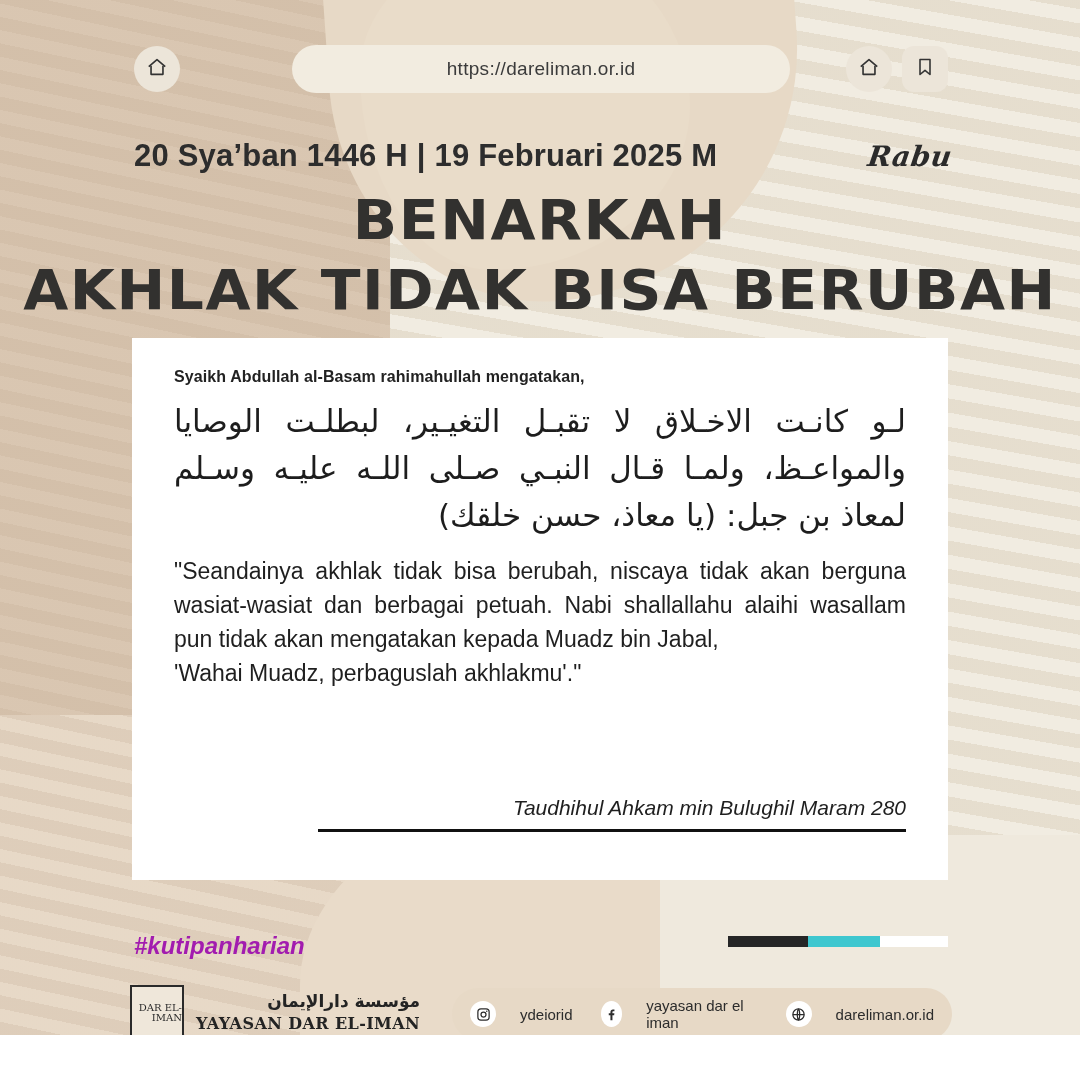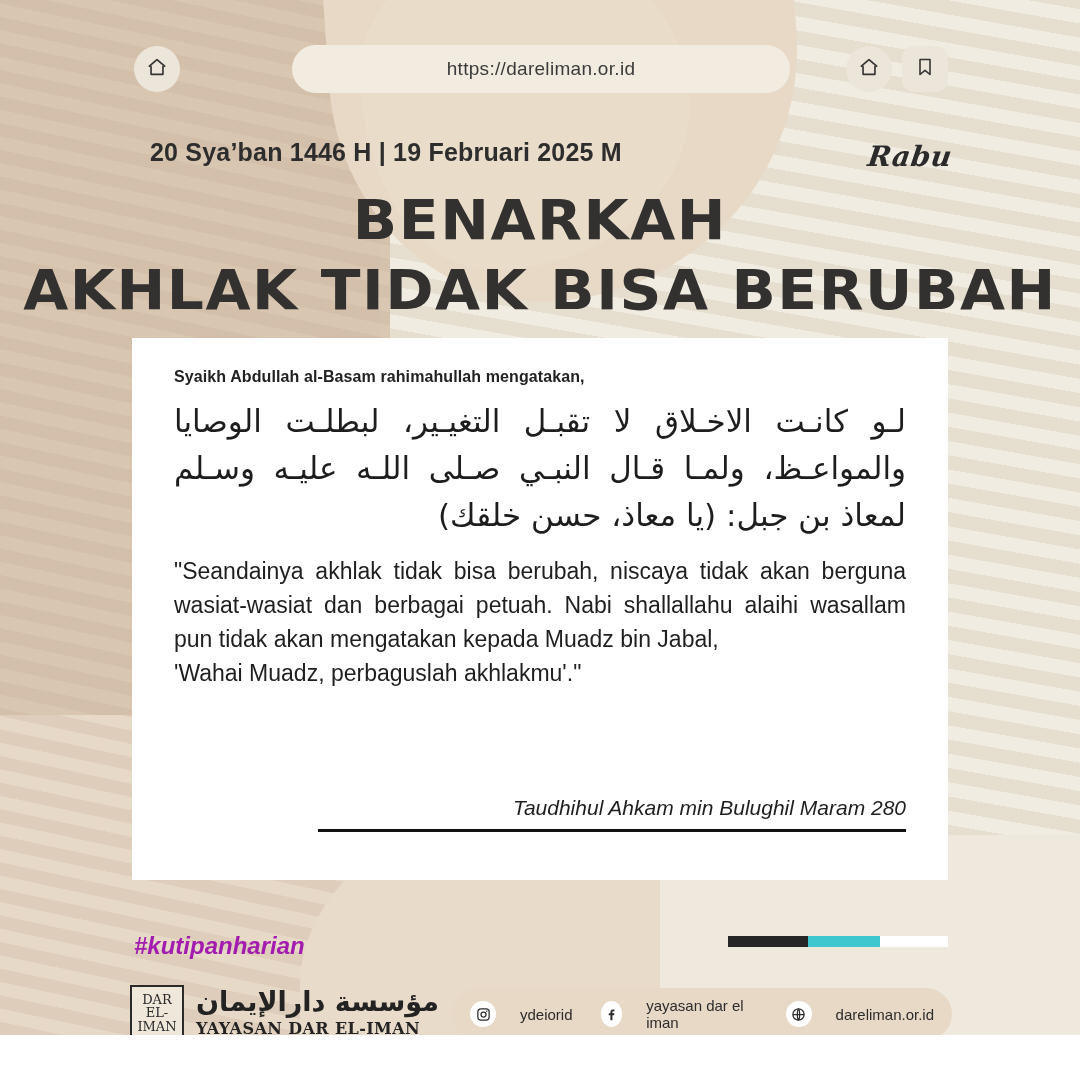--- a/index.html
+++ b/index.html
@@ -98,23 +98,22 @@
   }
   .url-text {
     font-size: 19px; color: #3b3b3b; letter-spacing: .3px;
   }
   .home-right { position: absolute; left: 846px; top: 46px; }
   .bookmark-right { position: absolute; left: 902px; top: 46px; }
 
   
   .date-row {
     position: absolute; left: 134px; top: 138px;
-    font-size: 25px; font-weight: bold; color: #2d2d2d;
+    font-size: 31px; font-weight: bold; color: #2d2d2d;
     letter-spacing: .2px;
-    margin-left: 16px;
   }
   .day-label {
     position: absolute; right: 128px; top: 140px;
     font-family: "DejaVu Serif", serif;
     font-style: italic; font-weight: bold;
     font-size: 28px; color: #2b2b2b;
     letter-spacing: .5px;
     transform: skewX(-8deg);
   }
 
@@ -186,29 +185,29 @@
 
   
   .logo-block {
     position: absolute; left: 130px; top: 985px;
     display: flex; align-items: center; gap: 12px;
   }
   .logo-mark {
     width: 54px; height: 56px;
     border: 2px solid #2a2a2a;
     display: flex; align-items: center; justify-content: center;
-    font-size: 13px; text-align: center; line-height: 1.05;
+    font-size: 10px; text-align: right; line-height: 1.05;
     color: #2a2a2a;
     font-family: "DejaVu Serif", serif;
     background: #efe7da;
   }
   .logo-text { color: #232323; }
   .logo-ar {
     font-family: "DejaVu Sans", sans-serif;
-    font-size: 27px; font-weight: bold; direction: rtl; line-height: 1;
+    font-size: 17px; font-weight: bold; direction: rtl; line-height: 1;
   }
   .logo-lat {
     font-family: "DejaVu Serif", serif;
     font-size: 16px; font-weight: bold; letter-spacing: .4px; margin-top: 4px;
   }
   .social-bar {
     position: absolute; left: 452px; top: 988px;
     width: 500px; height: 52px;
     border-radius: 26px;
     background: #e7d9c6;

